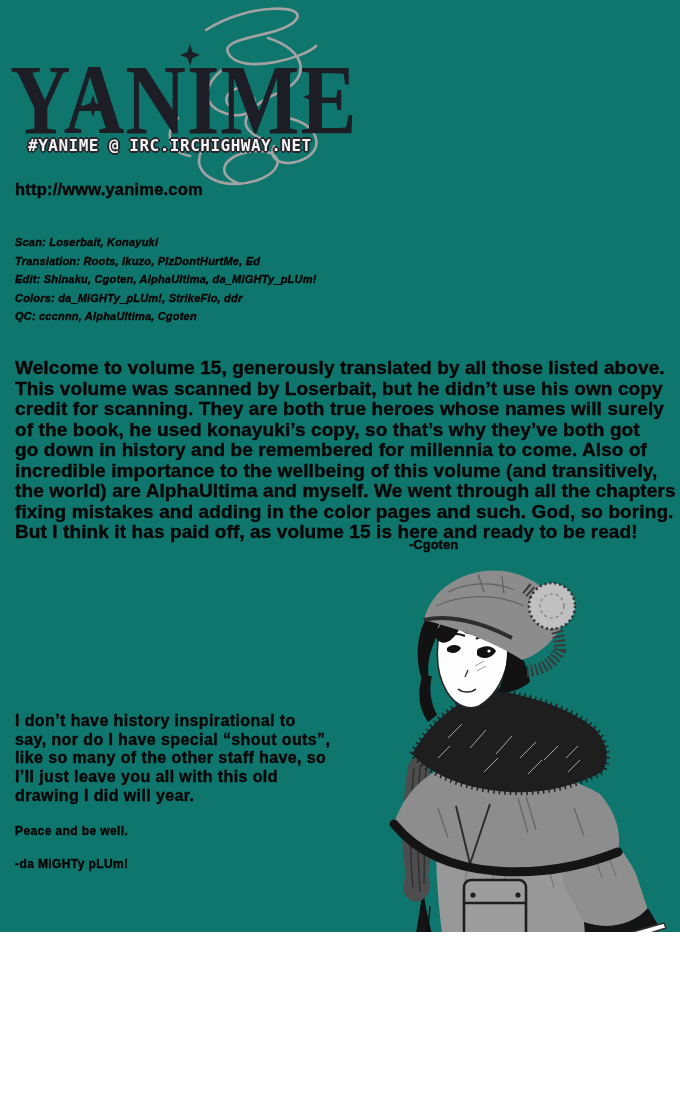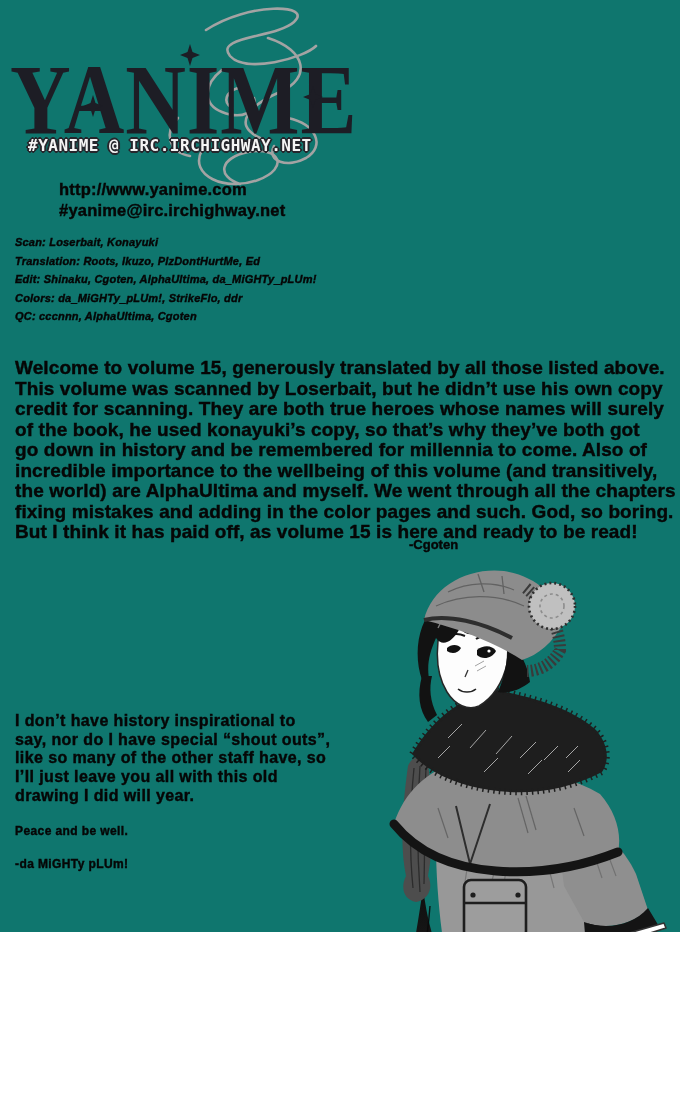--- a/index.html
+++ b/index.html
@@ -21,21 +21,21 @@
   .sparkle-svg{left:0;top:0;z-index:4;pointer-events:none;}
   .logo-tagline{
     left:28px;top:136px;z-index:3;
     font-family:"DejaVu Sans Mono", monospace;font-weight:bold;
     font-size:16px;letter-spacing:0.5px;color:#f4f4f4;white-space:nowrap;
     text-shadow:
       -2px 0 0 #26262c, 2px 0 0 #26262c, 0 -2px 0 #26262c, 0 2px 0 #26262c,
       -1px -1px 0 #26262c, 1px -1px 0 #26262c, -1px 1px 0 #26262c, 1px 1px 0 #26262c;
   }
   
-  .contact{left:15px;top:179px;font-size:16.5px;line-height:20.5px;letter-spacing:0.2px;margin-left:44px;}
+  .contact{left:15px;top:179px;font-size:16.5px;line-height:20.5px;letter-spacing:0.2px;}
   .credits{left:15px;top:233px;font-size:11px;line-height:18.6px;letter-spacing:0.2px;font-style:italic;}
   .welcome{left:15px;top:358px;font-size:19px;line-height:20.5px;letter-spacing:0.1px;}
   .sig-cgoten{left:409px;top:537px;font-size:13px;}
   .plum{left:15px;top:712px;font-size:16px;line-height:18.7px;letter-spacing:0.4px;}
   .peace{left:15px;top:824px;font-size:12px;letter-spacing:0.4px;}
   .sig-plum{left:15px;top:857px;font-size:12px;letter-spacing:0.4px;}
   .illu{left:378px;top:558px;z-index:0;}
 </style>
 </head>
 <body>
@@ -61,21 +61,20 @@
       <path d="M190 44 L192.5 52 L200 55 L192.5 58 L190 66 L187.5 58 L180 55 L187.5 52 Z"></path>
       <path d="M93 95 L95.5 103 L103 106 L95.5 109 L93 117 L90.5 109 L83 106 L90.5 103 Z"></path>
       <path d="M313 86 L315.5 94 L323 97 L315.5 100 L313 108 L310.5 100 L303 97 L310.5 94 Z"></path>
     </g>
   </svg>
 
   <div class="abs logo-tagline">#YANIME @ IRC.IRCHIGHWAY.NET</div>
 
   <div class="abs txt contact">
     <div>http://www.yanime.com</div>
-    <div>#yanime@irc.irchighway.net</div>
   </div>
 
   <div class="abs txt credits">
     <div>Scan: Loserbait, Konayuki</div>
     <div>Translation: Roots, Ikuzo, PlzDontHurtMe, Ed</div>
     <div>Edit: Shinaku, Cgoten, AlphaUltima, da_MiGHTy_pLUm!</div>
     <div>Colors: da_MiGHTy_pLUm!, StrikeFlo, ddr</div>
     <div>QC: cccnnn, AlphaUltima, Cgoten</div>
   </div>
 

